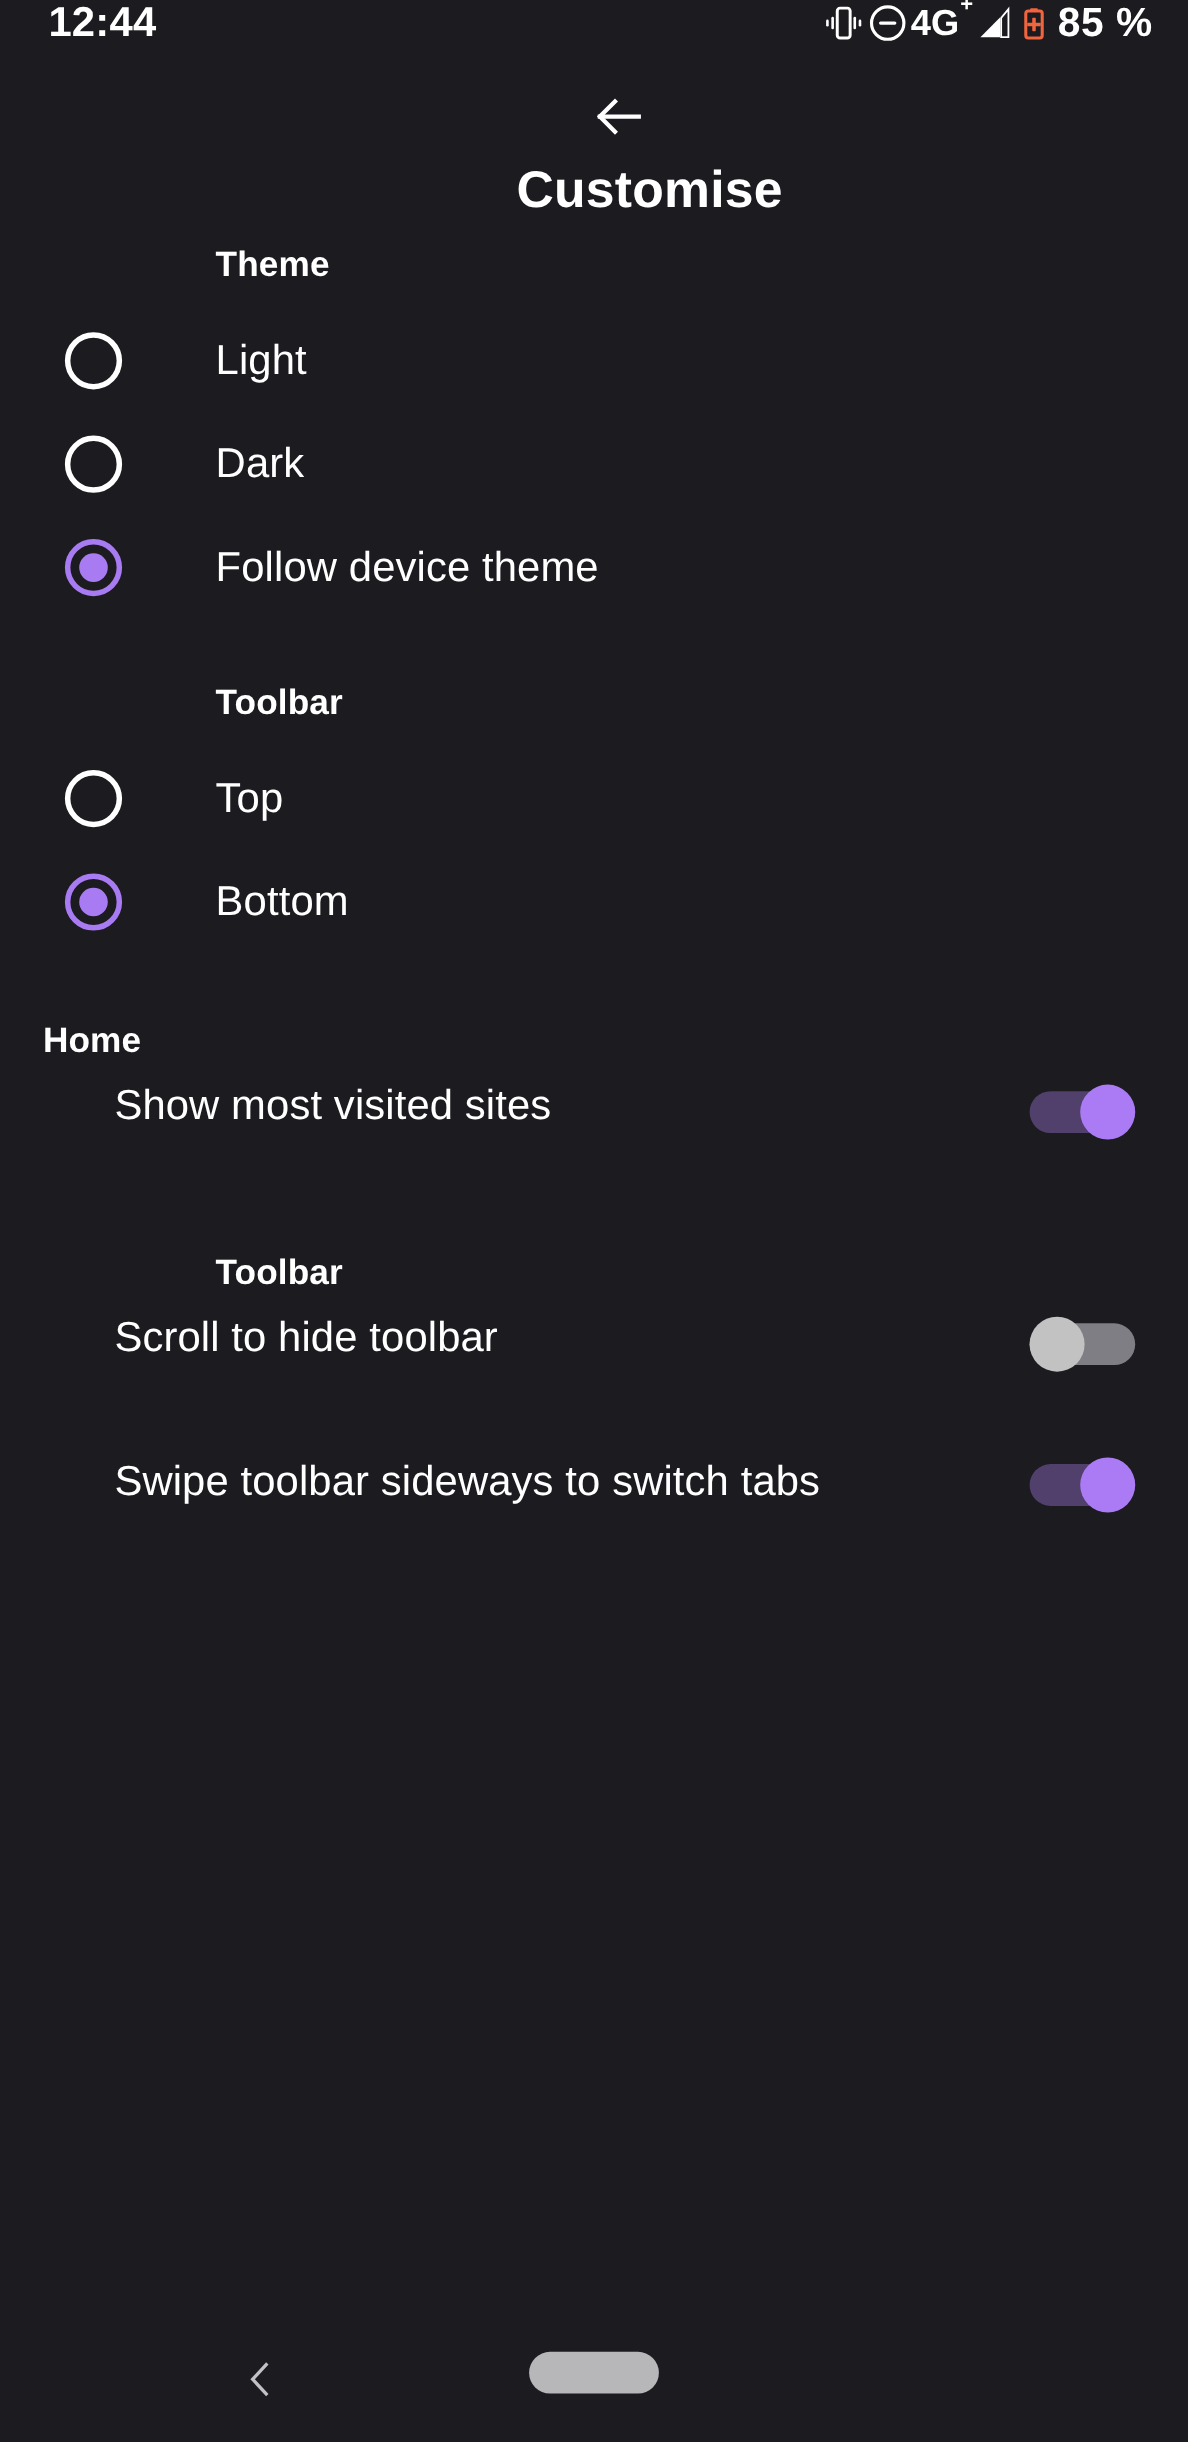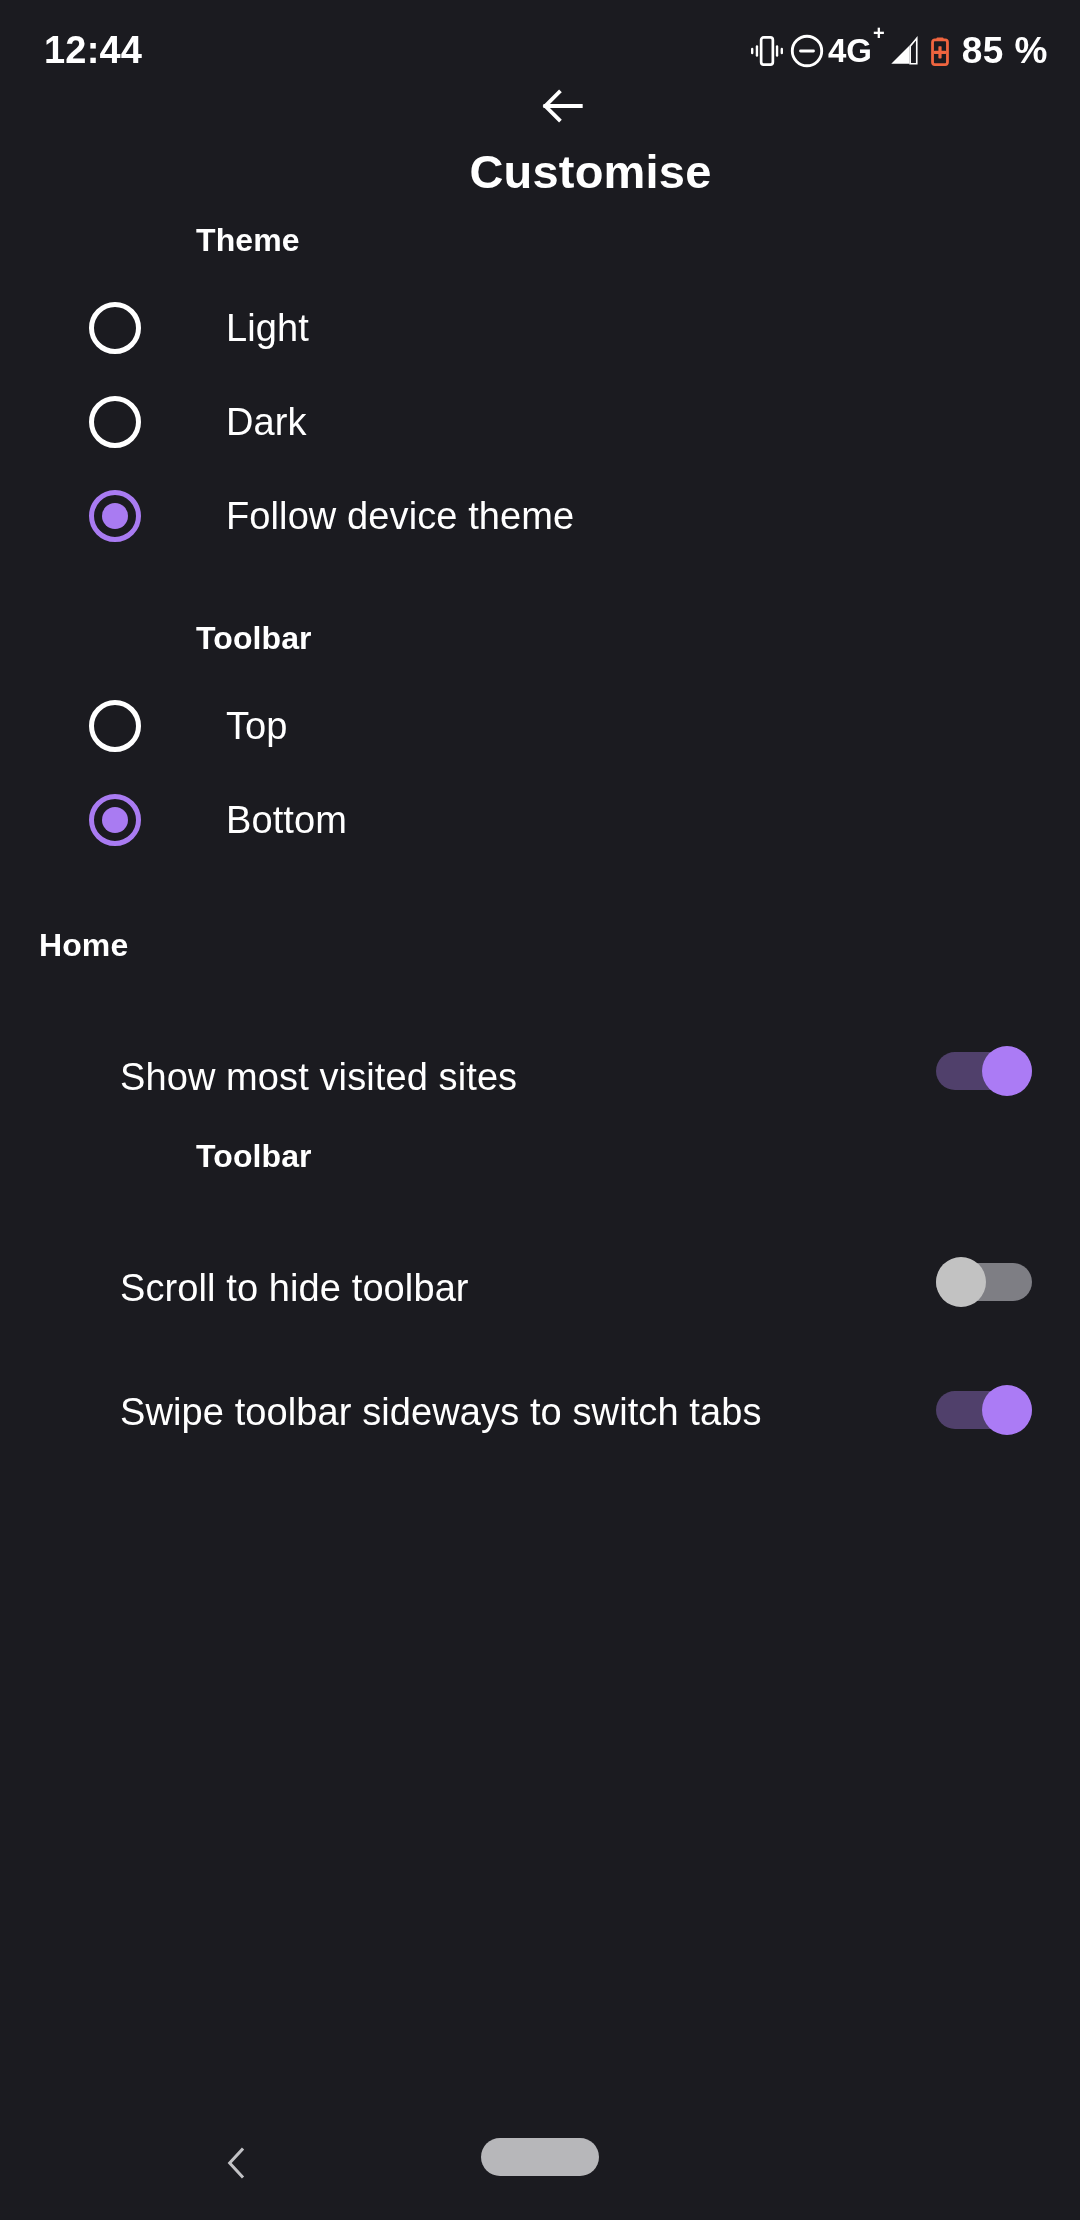--- a/index.html
+++ b/index.html
@@ -14,21 +14,21 @@
     overflow: hidden;
     position: relative;
     color: #ffffff;
     -webkit-font-smoothing: antialiased;
   }
 
   
   .status-bar {
     height: 72px;
     display: flex;
-    align-items: flex-end;
+    align-items: flex-start;
     justify-content: space-between;
     padding: 0 32px 0 44px;
     box-sizing: border-box;
   }
   .status-clock {
     font-size: 38px;
     font-weight: 700;
     letter-spacing: 0.2px;
     color: #ffffff;
   }
@@ -94,21 +94,21 @@
     color: #ffffff;
     padding-left: 196px;
     letter-spacing: 0.1px;
   }
 
   .radio-row {
     display: flex;
     align-items: center;
     height: 94px;
     cursor: pointer;
-    padding-left: 89px;
+    padding-left: 59px;
     text-align: right;
   }
   .radio {
     width: 52px;
     height: 52px;
     border-radius: 50%;
     box-sizing: border-box;
     flex: 0 0 auto;
     position: relative;
   }
@@ -132,26 +132,27 @@
   .radio-label {
     font-size: 38px;
     color: #ffffff;
     margin-left: 85px;
     font-weight: 400;
     letter-spacing: 0.1px;
   }
 
   .switch-row {
     display: flex;
-    align-items: flex-end;
+    align-items: flex-start;
     justify-content: space-between;
-    padding-left: 120px;
+    padding-left: 88px;
     padding-right: 48px;
     min-height: 110px;
     cursor: pointer;
+    margin-left: 16px;
   }
   .switch-label {
     font-size: 38px;
     color: #ffffff;
     font-weight: 400;
     letter-spacing: 0.1px;
     line-height: 1.0;
     max-width: 660px;
   }
   .switch {

